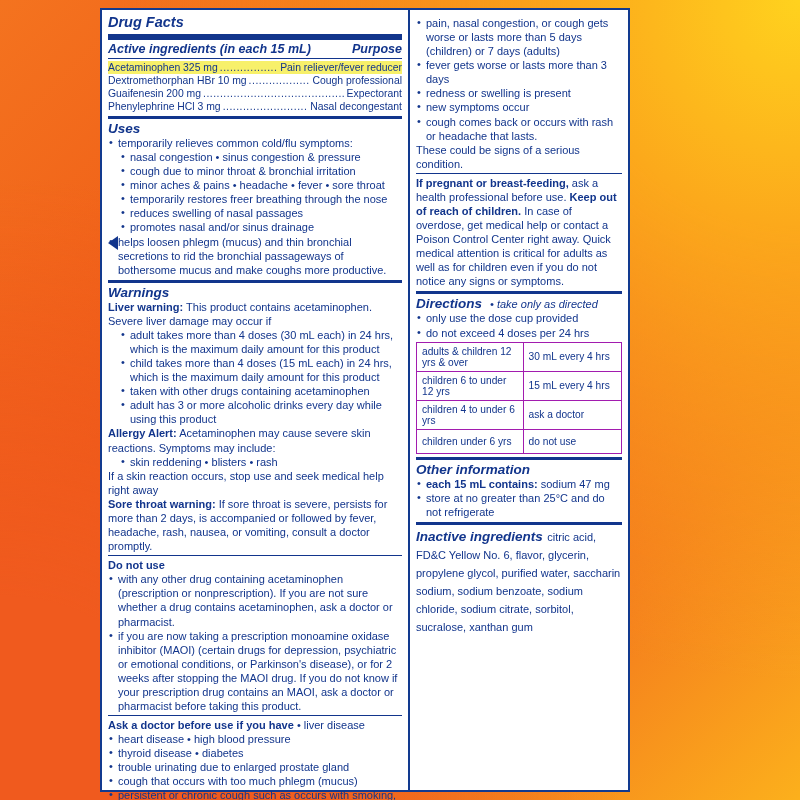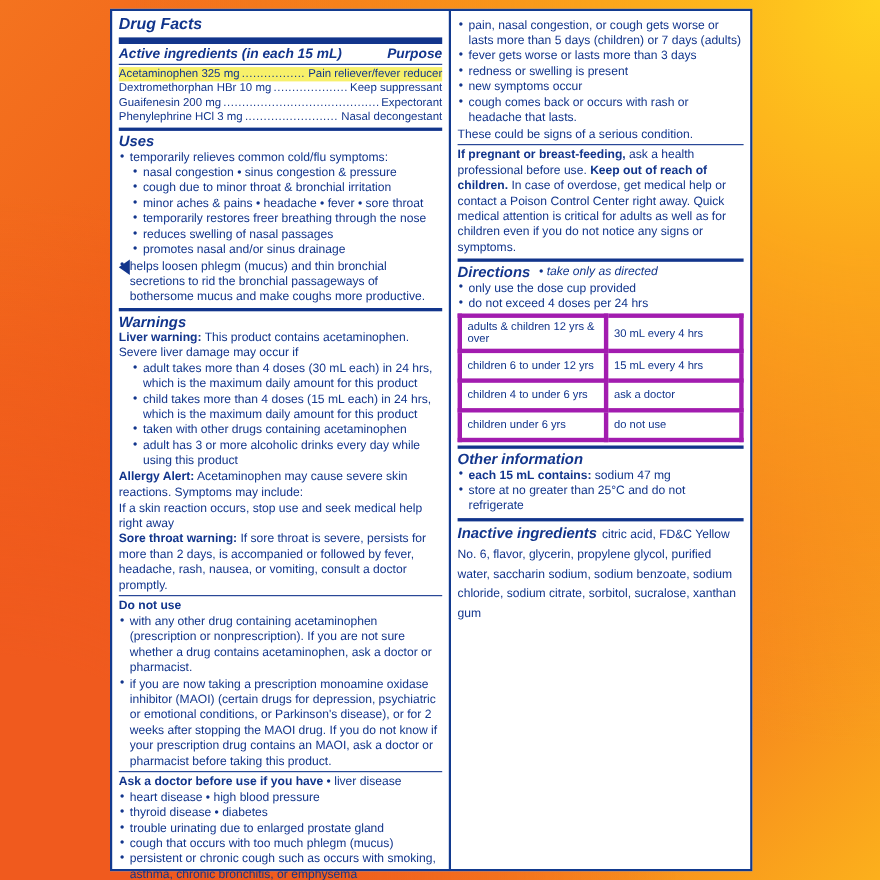--- a/index.html
+++ b/index.html
@@ -6,48 +6,48 @@
   body{
     width:800px;height:800px;
     font-family:"Liberation Sans", sans-serif;
     background:
       radial-gradient(circle at 0% 100%, #f05a1e 0%, #f05a1e 18%, rgba(240,90,30,0) 55%),
       radial-gradient(circle at 100% 0%, #ffd21e 0%, #fca91b 20%, rgba(252,169,27,0) 60%),
       linear-gradient(135deg,#f4731f 0%, #ef5a16 35%, #f05a1e 55%, #f47a1d 75%, #fcb01c 100%);
     overflow:hidden;
   }
   .label{
-    position:absolute;left:100px;top:8px;width:584px;height:784px;
+    position:absolute;left:100px;top:8px;width:530px;height:784px;
     background:#ffffff;border:2px solid #123a8f;box-sizing:border-box;
     display:flex;
   }
   .col{box-sizing:border-box;}
   .colL{width:308px;border-right:2px solid #123a8f;}
   .colR{width:288px;}
   .pad{padding:0 6px;}
   .hr-thick{border-top:6px solid #12358c;margin:3px 0 2px 0;}
   .hr-med{border-top:3px solid #12358c;margin:3px 0 2px 0;}
   .hr-thin{border-top:1px solid #12358c;margin:2px 0 2px 0;}
   .title{font-size:14.5px;font-weight:bold;font-style:italic;color:#12358c;padding:4px 6px 1px 6px;}
   .sect{font-size:13.5px;font-weight:bold;font-style:italic;color:#12358c;}
-  .sect-row{display:flex;justify-content:space-between;align-items:flex-start;}
+  .sect-row{display:flex;justify-content:space-between;align-items:flex-end;}
   .ai-head{font-size:12.5px;font-weight:bold;font-style:italic;color:#12358c;}
   .purpose{font-size:12.5px;font-weight:bold;font-style:italic;color:#12358c;}
   .ing{font-size:10.4px;color:#12358c;display:flex;justify-content:space-between;line-height:1.25;}
   .ing .dots{flex:1;overflow:hidden;white-space:nowrap;margin:0 2px;letter-spacing:.5px;}
   .hl{background:#f7f06a;}
   .txt{font-size:11px;color:#12358c;line-height:1.28;}
   ul{margin:0;padding:0;list-style:none;}
   li{position:relative;padding-left:10px;}
   li:before{content:"•";position:absolute;left:1px;top:-1px;}
   li.sub{padding-left:22px;}
   li.sub:before{left:13px;}
   .b{font-weight:bold;}
   .tbl{width:100%;border-collapse:collapse;font-size:10.2px;color:#12358c;margin-top:2px;}
-  .tbl td{border:4px solid #a21caf;padding:3px 5px;vertical-align:middle;height:17px;margin-left:15px;}
+  .tbl td{border:1px solid #a21caf;padding:3px 5px;vertical-align:middle;height:17px;margin-left:15px;}
   .tbl td.first{width:52%;}
   .arrow{position:absolute;left:108px;top:236px;width:0;height:0;
     border-top:7px solid transparent;border-bottom:7px solid transparent;border-right:10px solid #12358c;}
 </style>
 </head>
 <body>
 
 <div class="label">
 
   <div class="col colL">
@@ -61,21 +61,21 @@
       <div class="hr-thin"></div>
 
       <div class="ing hl">
         <span>Acetaminophen 325 mg</span>
         <span class="dots">................................................................</span>
         <span>Pain reliever/fever reducer</span>
       </div>
       <div class="ing">
         <span>Dextromethorphan HBr 10 mg</span>
         <span class="dots">................................................................</span>
-        <span>Keep suppressant</span>
+        <span>Cough professional</span>
       </div>
       <div class="ing">
         <span>Guaifenesin 200 mg</span>
         <span class="dots">................................................................</span>
         <span>Expectorant</span>
       </div>
       <div class="ing">
         <span>Phenylephrine HCl 3 mg</span>
         <span class="dots">................................................................</span>
         <span>Nasal decongestant</span>
@@ -103,20 +103,23 @@
       <ul class="txt">
         <li class="sub">adult takes more than 4 doses (30 mL each) in 24 hrs, which is the maximum daily amount for this product</li>
         <li class="sub">child takes more than 4 doses (15 mL each) in 24 hrs, which is the maximum daily amount for this product</li>
         <li class="sub">taken with other drugs containing acetaminophen</li>
         <li class="sub">adult has 3 or more alcoholic drinks every day while using this product</li>
       </ul>
       <div class="txt">
         <span class="b">Allergy Alert:</span>
         <span>Acetaminophen may cause severe skin reactions. Symptoms may include:</span>
       </div>
+      <ul class="txt">
+        <li class="sub">skin reddening    • blisters    • rash</li>
+      </ul>
       <div class="txt">If a skin reaction occurs, stop use and seek medical help right away</div>
       <div class="txt">
         <span class="b">Sore throat warning:</span>
         <span>If sore throat is severe, persists for more than 2 days, is accompanied or followed by fever, headache, rash, nausea, or vomiting, consult a doctor promptly.</span>
       </div>
 
       <div class="hr-thin"></div>
       <div class="txt b">Do not use</div>
       <ul class="txt">
         <li>with any other drug containing acetaminophen (prescription or nonprescription). If you are not sure whether a drug contains acetaminophen, ask a doctor or pharmacist.</li>

